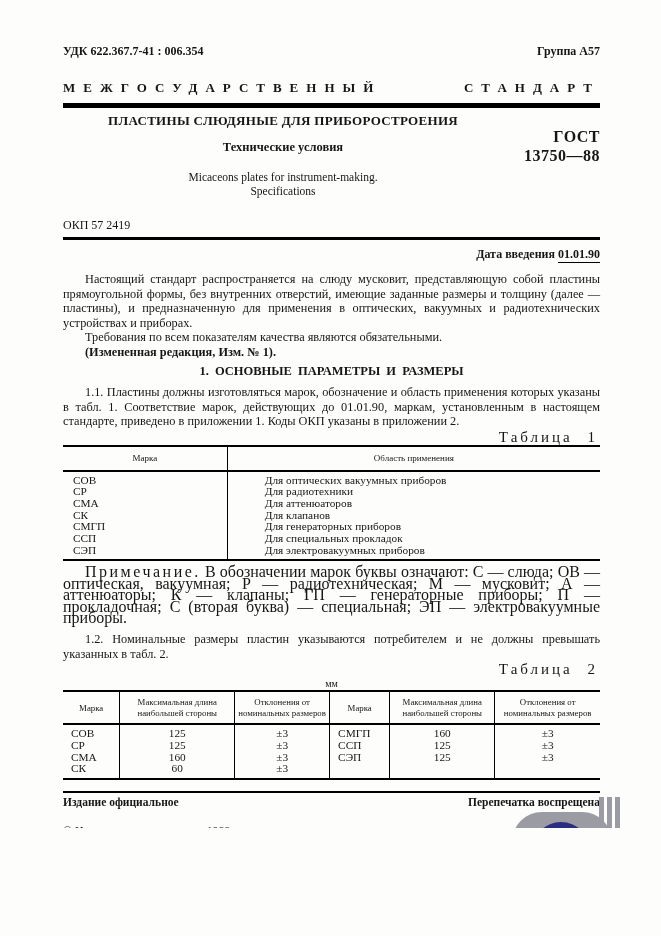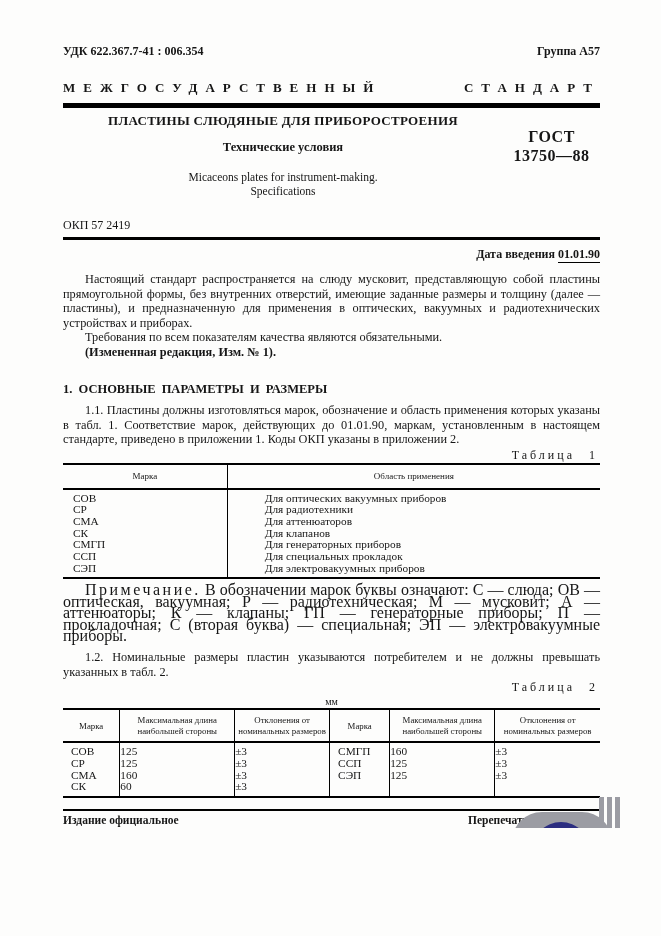--- a/index.html
+++ b/index.html
@@ -14,39 +14,39 @@
   .udk-row{margin-top:44px;display:flex;justify-content:space-between;
     font-weight:bold;font-size:12px;line-height:14px;}
   .standard-type{margin-top:22px;display:flex;justify-content:space-between;
     font-weight:bold;font-size:13px;line-height:15px;white-space:nowrap;}
   .standard-type .w1{letter-spacing:8px;}
   .standard-type .w2{letter-spacing:8px;}
   .bar{margin-top:8px;height:5px;background:#000;}
 
   .title-row{margin-top:5px;display:flex;}
   .title-left{width:440px;text-align:center;}
-  .title-right{flex:1;text-align:center;padding-top:14px;}
+  .title-right{flex:1;text-align:right;padding-top:14px;}
   .doc-title{font-weight:bold;font-size:13px;line-height:16px;letter-spacing:.3px;}
   .doc-subtitle{margin-top:11px;font-weight:bold;font-size:12.5px;line-height:15px;}
   .doc-title-en{margin-top:15px;font-size:11.5px;line-height:14px;}
   .gost{font-weight:bold;font-size:16px;line-height:19px;letter-spacing:.5px;}
 
   .okp{margin-top:20px;font-size:12px;line-height:14px;}
   .rule{margin-top:5px;height:3px;background:#000;}
   .date-row{margin-top:7px;text-align:right;font-size:12px;line-height:14px;font-weight:bold;}
   .date-value{border-bottom:1.5px solid #000;padding-bottom:1px;}
 
   .para{margin:0;font-size:12.3px;line-height:14.5px;text-align:justify;text-indent:22px;}
   .first-para{margin-top:11px;}
   .bold-para{font-weight:bold;}
-  .section-heading{margin-top:23px;margin-bottom:1px;
+  .section-heading{margin-top:5px;margin-bottom:1px;text-align:center;
     font-weight:bold;font-size:12.5px;line-height:15px;word-spacing:3px;}
   .p11{margin-top:6px;}
 
-  .tbl-caption{margin-top:2px;text-align:right;font-size:12px;line-height:13px;
+  .tbl-caption{margin-top:2px;text-align:right;font-size:15px;line-height:13px;
     letter-spacing:3px;word-spacing:8px;padding-right:2px;}
 
   table{width:100%;border-collapse:collapse;table-layout:fixed;}
   .t1{margin-top:1px;border-top:2.5px solid #000;border-bottom:2.5px solid #000;}
   .t1 thead td{font-size:9px;line-height:11px;text-align:center;
     padding:6px 4px;border-bottom:2.5px solid #000;}
   .t1 .c1{width:29%;border-right:1px solid #000;}
   .t1 tbody td{font-size:11.3px;line-height:11.7px;padding:0;}
   .t1 tbody td.c1{padding-left:10px;}
   .t1 tbody td.c2{padding-left:37px;}
@@ -57,21 +57,21 @@
   .note-label{letter-spacing:2.5px;}
 
   .p12{margin-top:9px;}
   .units{margin-top:2px;text-align:center;font-size:10px;line-height:11px;}
 
   .t2{margin-top:1px;border-top:2.5px solid #000;border-bottom:2.5px solid #000;}
   .t2 td{border-left:1px solid #000;}
   .t2 td:first-child{border-left:none;}
   .t2 thead td{font-size:8.8px;line-height:10.5px;text-align:center;
     padding:5px 3px;border-bottom:2.5px solid #000;vertical-align:middle;}
-  .t2 tbody td{font-size:11.3px;line-height:11.6px;padding:0;}
+  .t2 tbody td{font-size:11.3px;line-height:11.6px;padding:0;text-align:center;}
   .t2 tbody td.marka{text-align:left;padding-left:8px;}
   .t2 tbody tr:first-child td{padding-top:3px;}
   .t2 tbody tr:last-child td{padding-bottom:3px;}
   .t2 col.w1{width:10.6%;} .t2 col.w2{width:21.4%;} .t2 col.w3{width:17.7%;}
   .t2 col.w4{width:11.2%;} .t2 col.w5{width:19.6%;} .t2 col.w6{width:19.6%;}
 
   .footer-rule{margin-top:11px;height:2.5px;background:#000;}
   .footer-row{margin-top:3px;display:flex;justify-content:space-between;
     font-weight:bold;font-size:11.5px;line-height:13.5px;}
   .copyright{margin-top:14px;font-size:11.8px;line-height:14px;}

